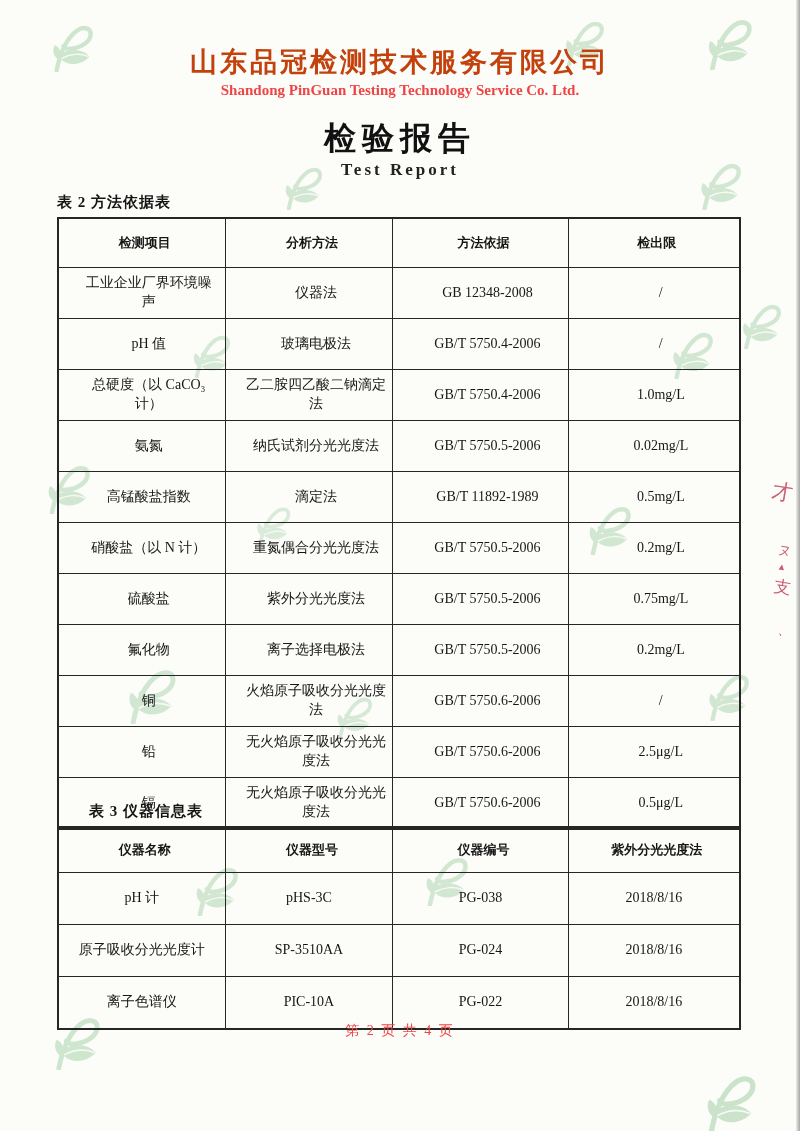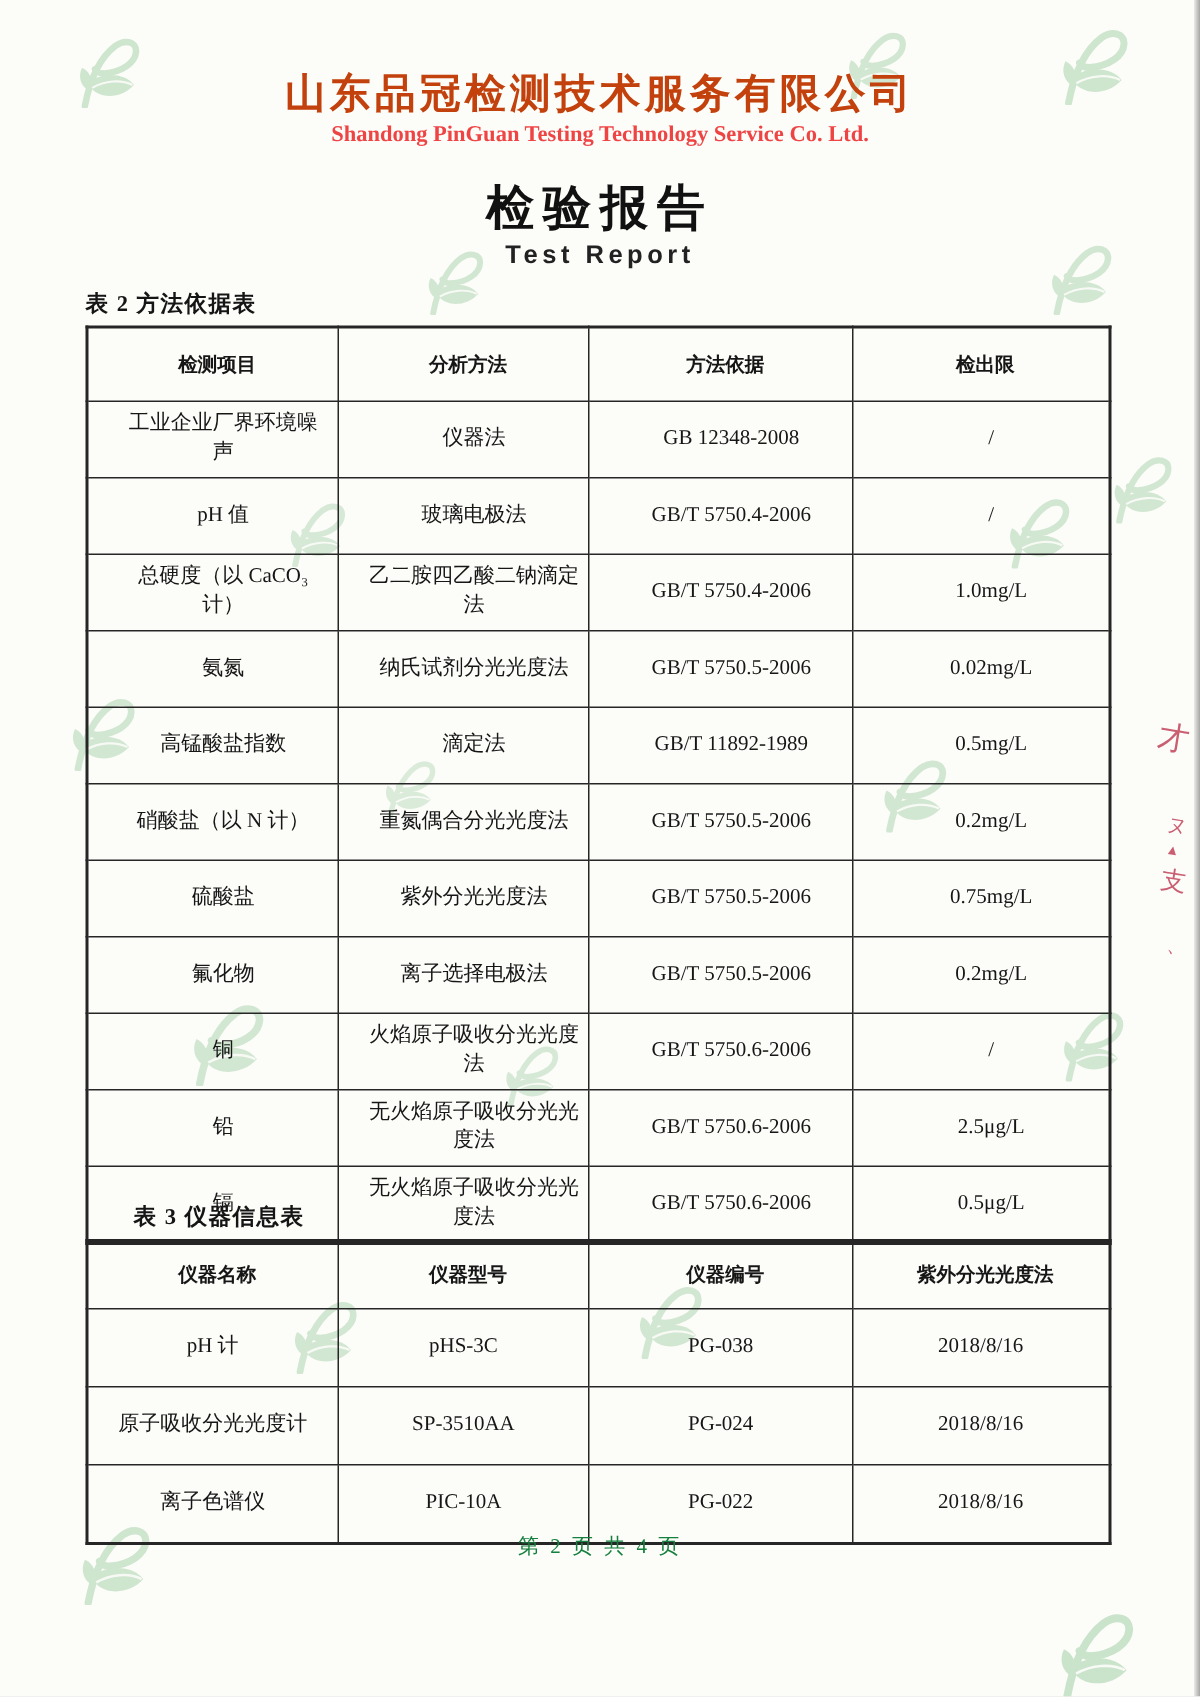--- a/index.html
+++ b/index.html
@@ -8,21 +8,21 @@
     background:#fcfcf9; overflow:hidden;
     font-family:"Liberation Serif", serif; color:#1a1a1a;
   }
 
   
   .hline { position:absolute; left:0; width:100%; text-align:center; }
   .company-cn { top:44px; font-size:27px; font-weight:bold; letter-spacing:3px; color:#c2410c; }
   .company-en { top:82px; font-size:15px; font-weight:bold; color:#ef4444; }
   .title-cn   { top:117px; font-size:32px; font-weight:bold; letter-spacing:6px; color:#111; }
   .title-en   { top:160px; font-size:17px; font-weight:bold; letter-spacing:3px;
-                font-family:Liberation Sans, sans-serif; color:#222; }
+                font-family:Liberation Serif, serif; color:#222; }
 
   
   .tbl-label { position:absolute; left:57px; font-size:15px; font-weight:bold; color:#151515; letter-spacing:1px; }
   #t2label { top:193px; }
   #t3label { top:802px;margin-left:32px; }
 
   
   table { position:absolute; border-collapse:collapse; table-layout:fixed; }
   #t2 { left:57px; top:217px; width:684px; }
   #t3 { left:57px; top:826px; width:684px; }
@@ -36,21 +36,21 @@
   th { font-weight:bold; font-size:13px;padding-left:12px; }
   #t2 th { height:44px; }
   #t2 td { height:46px;padding-left:20px; }
   #t3 th { height:40px;margin-left:36px; }
   #t3 td { height:47px; }
   col.c1 { width:24.5%; } col.c2 { width:24.6%; }
   col.c3 { width:25.7%; } col.c4 { width:25.2%; }
 
   
   .footer { position:absolute; top:1022px; left:0; width:100%; text-align:center;
-            font-size:14px; letter-spacing:2px; color:#15803d; }
+            font-size:14px; letter-spacing:2px; color:#ef4444; }
 
   
   .wm { position:absolute; pointer-events:none; color:var(--wm); }
   .wm svg { width:100%; height:100%; display:block; }
 
   
   .red-marks { position:absolute; left:770px; top:472px; width:32px; height:190px;
                color:var(--red); pointer-events:none; }
   .red-marks span { position:absolute; left:2px; transform:rotate(9deg);
                     font-family:"DejaVu Serif", serif; opacity:.85; }

